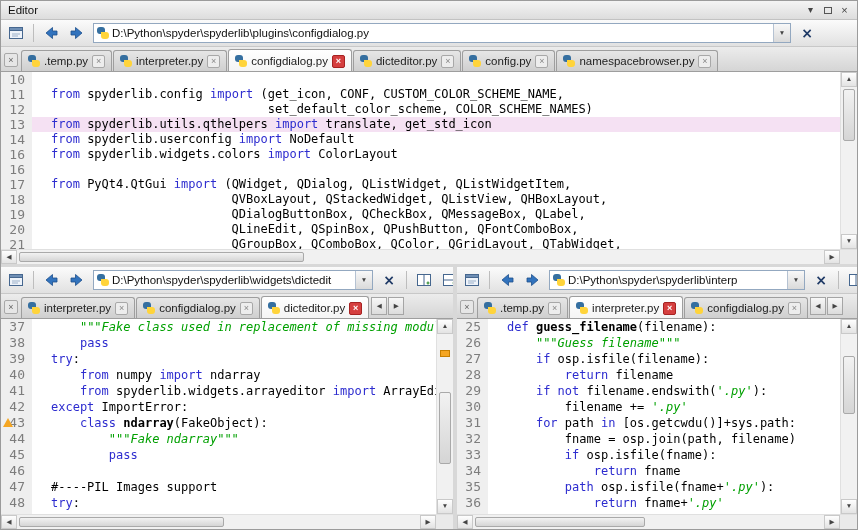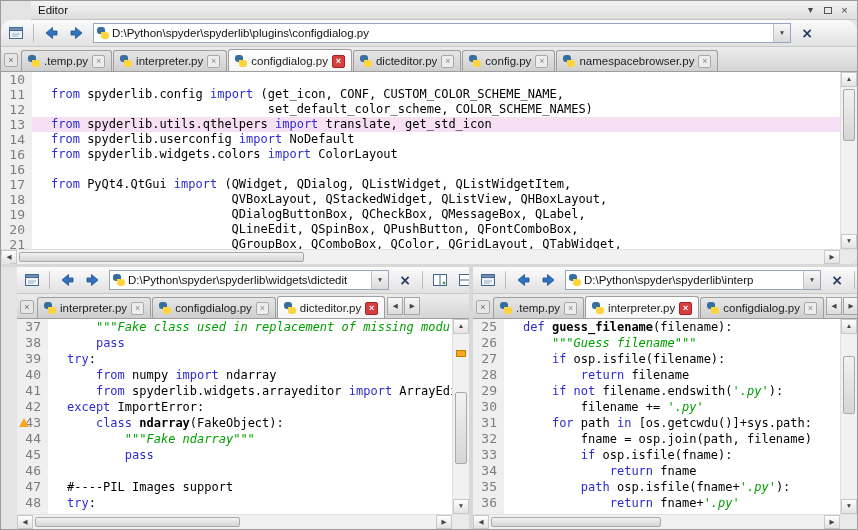--- a/index.html
+++ b/index.html
@@ -3,21 +3,21 @@
 <meta charset="utf-8">
 <style>
   * { margin:0; padding:0; box-sizing:border-box; }
   html,body { width:858px; height:530px; overflow:hidden; }
   body { font-family:"Liberation Sans","DejaVu Sans",sans-serif; font-size:11.5px; background:#fff; }
 
   .window { width:858px; height:530px; border:1px solid #9b9b9b; display:flex; flex-direction:column; background:#e4e4e4; }
 
   
   .titlebar { flex:0 0 19px; display:flex; align-items:center; padding:0 4px 0 7px;
-              background:linear-gradient(#f4f4f4,#dddddd); border-bottom:1px solid #c2c2c2;margin-left:30px; }
+              background:linear-gradient(#f4f4f4,#dddddd); border-bottom:1px solid #c2c2c2; }
   .titlebar .title { flex:1; color:#111; }
   .tb-btn { width:17px; height:15px; display:flex; align-items:center; justify-content:center; color:#444; font-size:11px; }
   .sq { width:8px; height:7px; border:1px solid #555; display:inline-block; }
 
   
   .toolbar { flex:0 0 27px; display:flex; align-items:center; gap:2px; padding:0 3px;
              background:linear-gradient(#fbfbfb,#e1e1e1); border-bottom:1px solid #c8c8c8; overflow:hidden; }
   .toolbar.t-top { padding-right:38px; }
   .tool { width:24px; height:22px; flex:0 0 24px; display:flex; align-items:center; justify-content:center; border-radius:2px; }
   .sep { width:1px; height:18px; background:#bdbdbd; margin:0 3px; flex:0 0 1px; }
@@ -85,23 +85,23 @@
   .vsb .thumb { left:2px; right:2px; }
   .hsb .thumb { top:2px; bottom:2px; }
   .corner { flex:0 0 17px; background:#eaeaea; border-top:1px solid #e0e0e0; }
   #vt-top { top:2px; height:52px; }   #ht-top { left:2px; width:285px; }
   #vt-bl  { top:58px; height:72px; }  #ht-bl  { left:2px; width:205px; }
   #vt-br  { top:22px; height:58px; }  #ht-br  { left:2px; width:170px; }
   .sb-mark { position:absolute; left:3px; right:3px; top:16px; height:7px; background:#f5a623; border:1px solid #c77f00; }
 
   
   .pane { display:flex; flex-direction:column; min-width:0; overflow:hidden; background:#fff; }
-  .pane.top { flex:0 0 244px;border-radius:12px; }
+  .pane.top { flex:0 0 244px; }
   .hsplit { flex:0 0 3px; background:#d8d8d8; }
-  .bottomrow { flex:1 1 auto; min-height:0; display:flex;margin-left:16px; }
+  .bottomrow { flex:1 1 auto; min-height:0; display:flex; }
   .pane.bl { flex:0 0 452px; }
   .vsplit { flex:0 0 4px; background:#d8d8d8; }
   .pane.br { flex:1 1 auto; }
 </style>
 </head>
 <body>
 
 <div class="window">
 
   <div class="titlebar">

